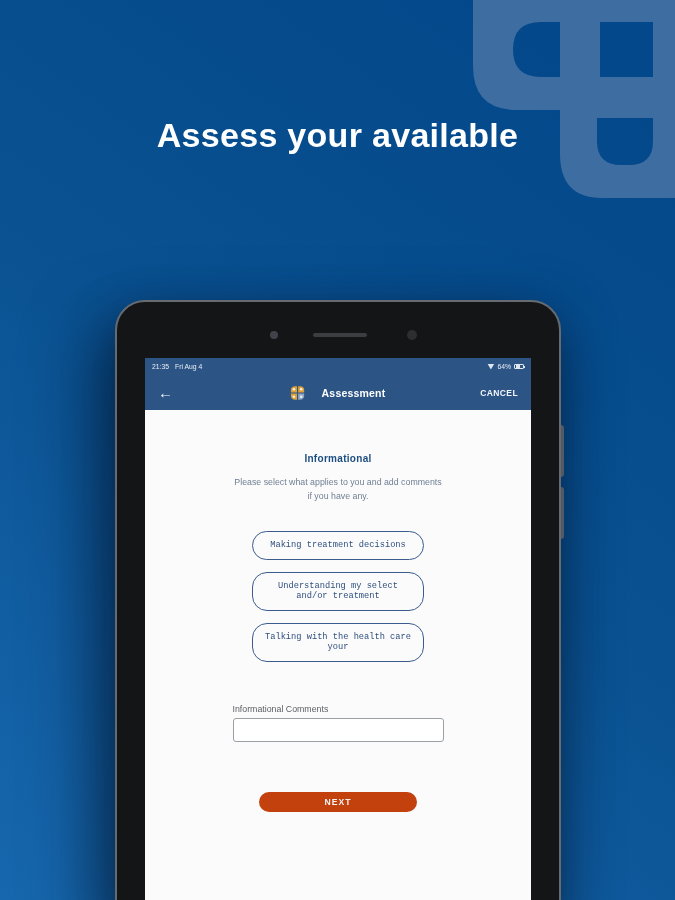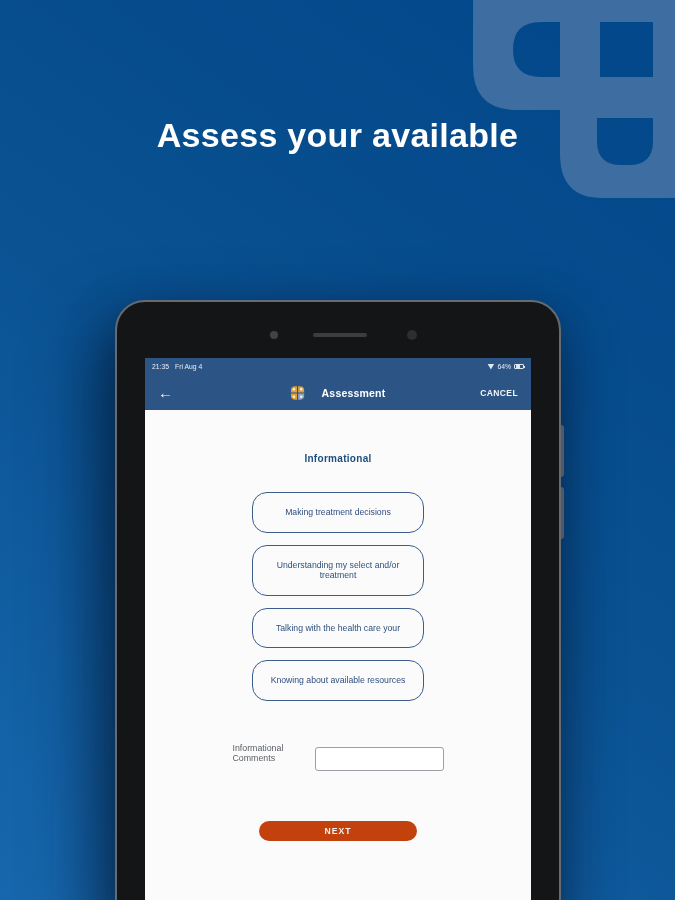--- a/index.html
+++ b/index.html
@@ -68,23 +68,23 @@
   .cancel-btn { margin-left:auto; font-size:8.5px; font-weight:700; letter-spacing:.4px; cursor:pointer; color:#f2f6fa; }
 
   
   .content { flex:1; display:flex; flex-direction:column; align-items:center; background:#fbfbfc; }
   .heading { margin-top:43px; color:#1d4e80; font-size:10px; font-weight:700; letter-spacing:.3px; }
   .instructions { margin-top:12px; color:#6e7f92; font-size:8.8px; line-height:13.5px; text-align:center; }
   .chips { margin-top:28px; display:flex; flex-direction:column; align-items:center; gap:12px; }
   .chip {
     width:172px; border:1.4px solid #3c5c8d; border-radius:15px; background:transparent;
     color:#2f4f7e; font-size:8.7px; line-height:10.5px; text-align:center;
-    padding:14px 10px; cursor:pointer; font-family:Liberation Sans, sans-serif;
+    padding:8px 10px; cursor:pointer; font-family:Liberation Mono, monospace;
   }
-  .comments { margin-top:42px; width:211px; display:flex; flex-direction:row; }
+  .comments { margin-top:42px; width:211px; display:flex; flex-direction:column; }
   .comments-label { color:#5a5f63; font-size:8.8px; }
   .comments-input {
     margin-top:4px; height:24px; background:#ffffff; border:1px solid #9aa0a6;
     border-radius:3px; font-size:9px; padding:0 5px; color:#333;
     font-family:"Liberation Sans", sans-serif;
   }
   .next-btn {
     margin-top:50px; width:158px; height:20px; border:none; border-radius:10px;
     background:#c2410c; color:#f4f4f4; font-size:8.6px; font-weight:700;
     letter-spacing:1px; cursor:pointer; font-family:"Liberation Sans", sans-serif;
@@ -147,26 +147,29 @@
               <circle cx="76" cy="76" r="9" fill="#eef2f7"></circle>
               <circle cx="24" cy="76" r="9" fill="#f6f1e6"></circle>
             </svg>
             <span class="appbar-title">Assessment</span>
           </div>
           <span class="cancel-btn">CANCEL</span>
         </div>
 
         <div class="content">
           <div class="heading">Informational</div>
+          <div class="instructions">
+            <div>Please select what applies to you and add comments</div>
+            <div>if you have any.</div>
+          </div>
 
           <div class="chips">
             <button class="chip">Making treatment decisions</button>
             <button class="chip">Understanding my select and/or treatment</button>
             <button class="chip">Talking with the health care your</button>
-            <button class="chip">Knowing about available resources</button>
           </div>
 
           <div class="comments">
             <label class="comments-label">Informational Comments</label>
             <input class="comments-input" type="text" aria-label="Informational Comments" style="">
           </div>
 
           <button class="next-btn">NEXT</button>
         </div>
 

